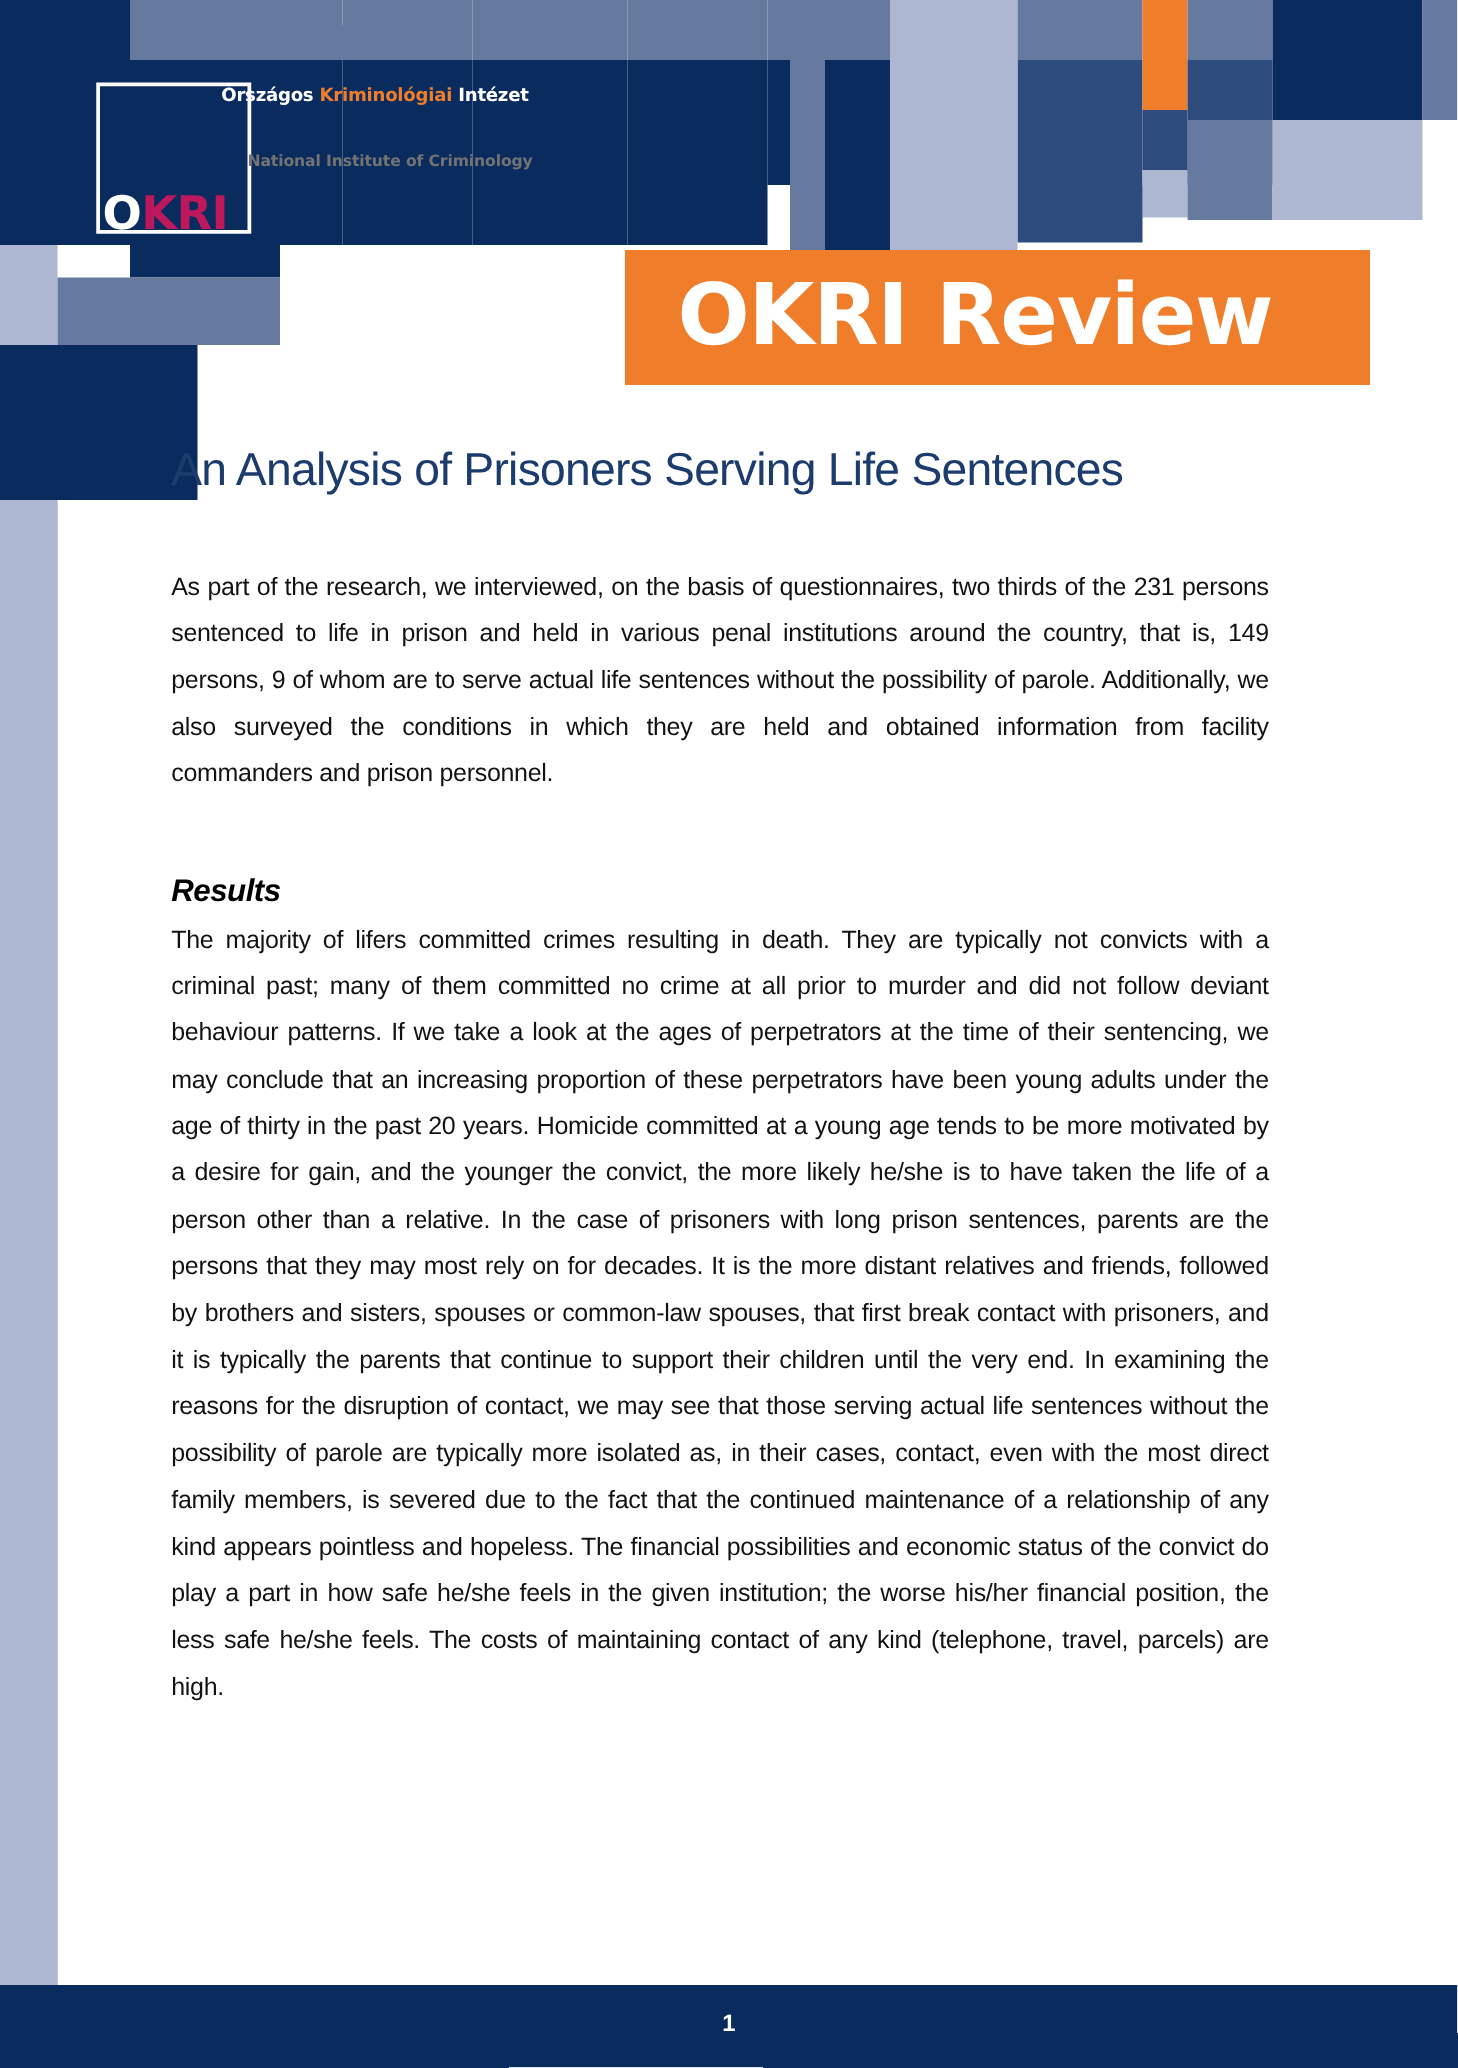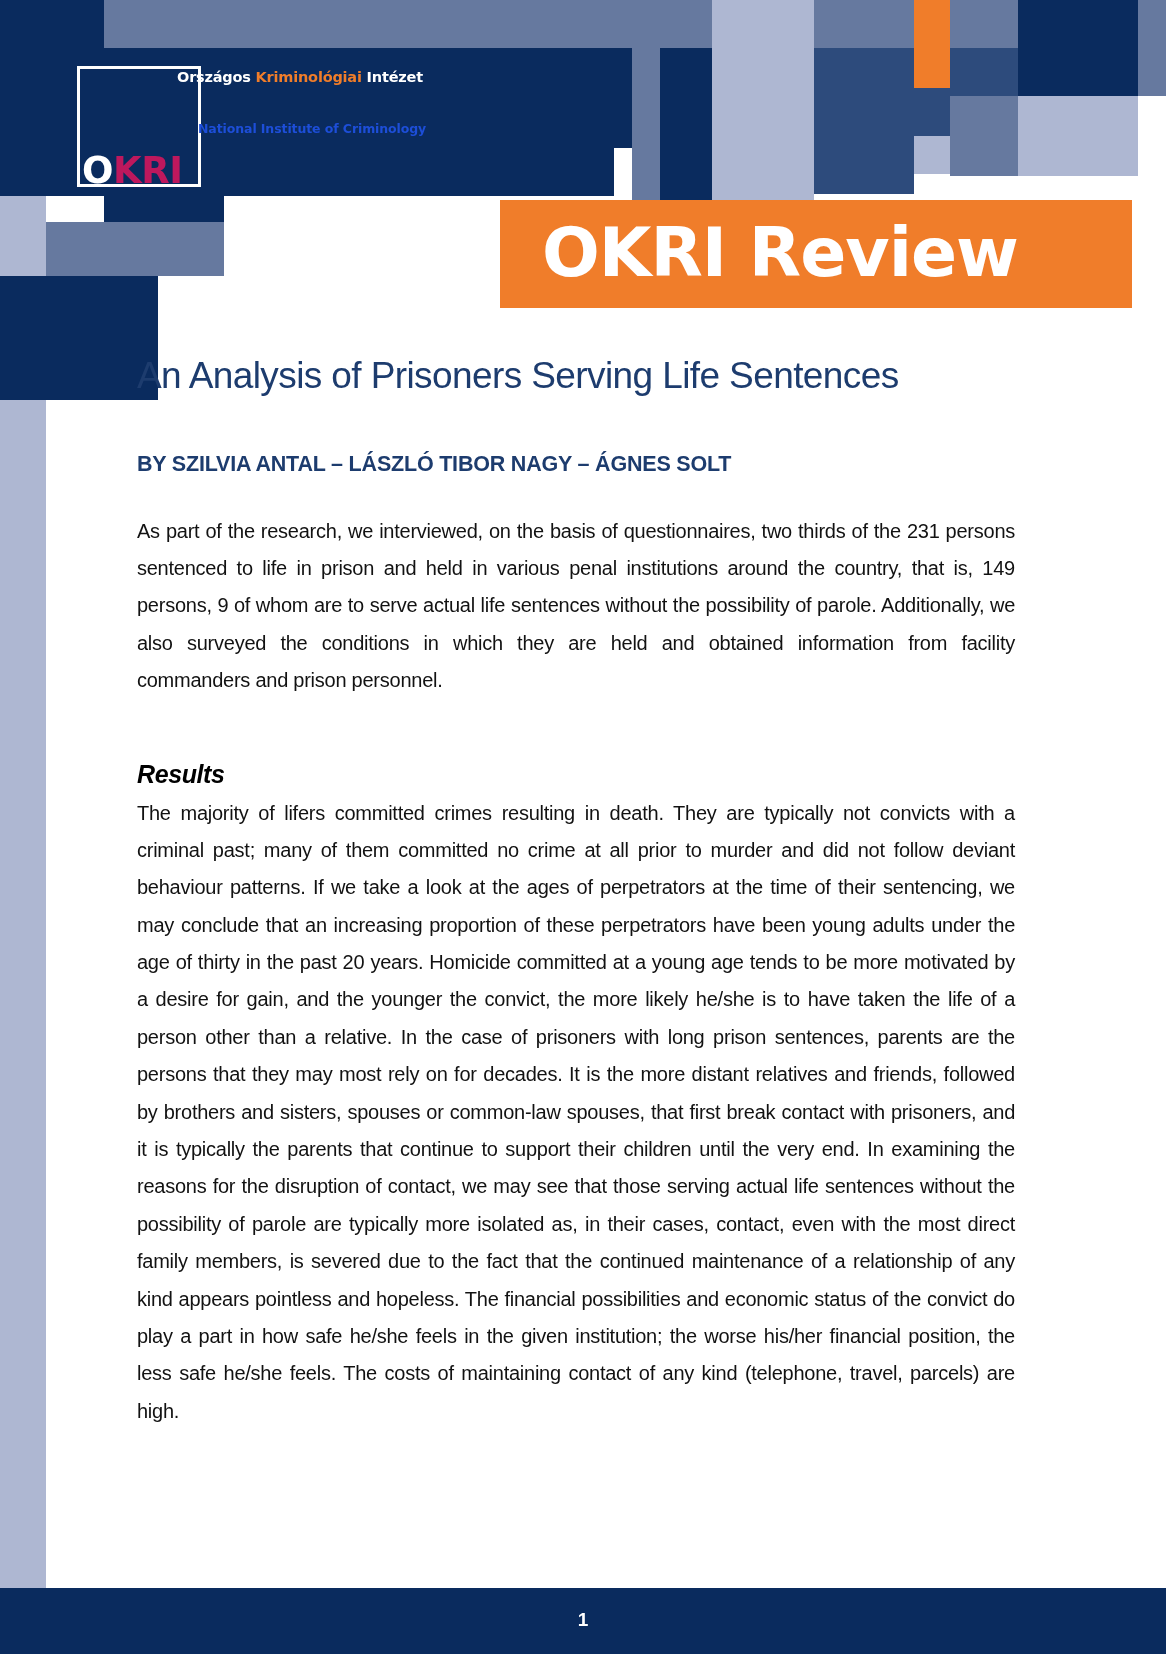--- a/index.html
+++ b/index.html
@@ -61,35 +61,34 @@
     letter-spacing: -0.2px;
     white-space: nowrap;
   }
   .inst-hu .mid { color: #f07d2a; }
   .inst-en {
     position: absolute;
     left: 198px;
     top: 121px;
     font-size: 12.5px;
     font-weight: bold;
-    color: #1d4ed8;
+    color: #737373;
     font-family: "DejaVu Sans", sans-serif;
     letter-spacing: -0.1px;
     white-space: nowrap;
   }
 
   
   .review-banner {
     position: absolute;
     left: 500px;
     top: 200px;
     width: 596px;
     height: 108px;
     background: #f07d2a;
-    padding-left: 36px;
   }
   .review-banner-text {
     position: absolute;
     left: 42px;
     top: 16px;
     font-size: 68px;
     font-weight: bold;
     color: #ffffff;
     font-family: "DejaVu Sans", sans-serif;
     letter-spacing: -1px;
@@ -223,21 +222,20 @@
     <span>Országos </span><span class="mid">Kriminológiai</span><span> Intézet</span>
   </div>
   <div class="inst-en">National Institute of Criminology</div>
 
   <div class="review-banner">
     <div class="review-banner-text">OKRI Review</div>
   </div>
 
   <div class="content">
     <h1 class="doc-title">An Analysis of Prisoners Serving Life Sentences</h1>
-    <div class="byline">BY SZILVIA ANTAL – LÁSZLÓ TIBOR NAGY – ÁGNES SOLT</div>
 
     <p class="body-par">As part of the research, we interviewed, on the basis of questionnaires, two thirds of the 231 persons sentenced to life in prison and held in various penal institutions around the country, that is, 149 persons, 9 of whom are to serve actual life sentences without the possibility of parole. Additionally, we also surveyed the conditions in which they are held and obtained information from facility commanders and prison personnel.</p>
 
     <h2 class="sec-head second">Results</h2>
     <p class="body-par">The majority of lifers committed crimes resulting in death. They are typically not convicts with a criminal past; many of them committed no crime at all prior to murder and did not follow deviant behaviour patterns. If we take a look at the ages of perpetrators at the time of their sentencing, we may conclude that an increasing proportion of these perpetrators have been young adults under the age of thirty in the past 20 years. Homicide committed at a young age tends to be more motivated by a desire for gain, and the younger the convict, the more likely he/she is to have taken the life of a person other than a relative. In the case of prisoners with long prison sentences, parents are the persons that they may most rely on for decades. It is the more distant relatives and friends, followed by brothers and sisters, spouses or common-law spouses, that first break contact with prisoners, and it is typically the parents that continue to support their children until the very end. In examining the reasons for the disruption of contact, we may see that those serving actual life sentences without the possibility of parole are typically more isolated as, in their cases, contact, even with the most direct family members, is severed due to the fact that the continued maintenance of a relationship of any kind appears pointless and hopeless. The financial possibilities and economic status of the convict do play a part in how safe he/she feels in the given institution; the worse his/her financial position, the less safe he/she feels. The costs of maintaining contact of any kind (telephone, travel, parcels) are high.</p>
   </div>
 
   <div class="footer-bar">
     <div class="footer-page-num">1</div>
   </div>

